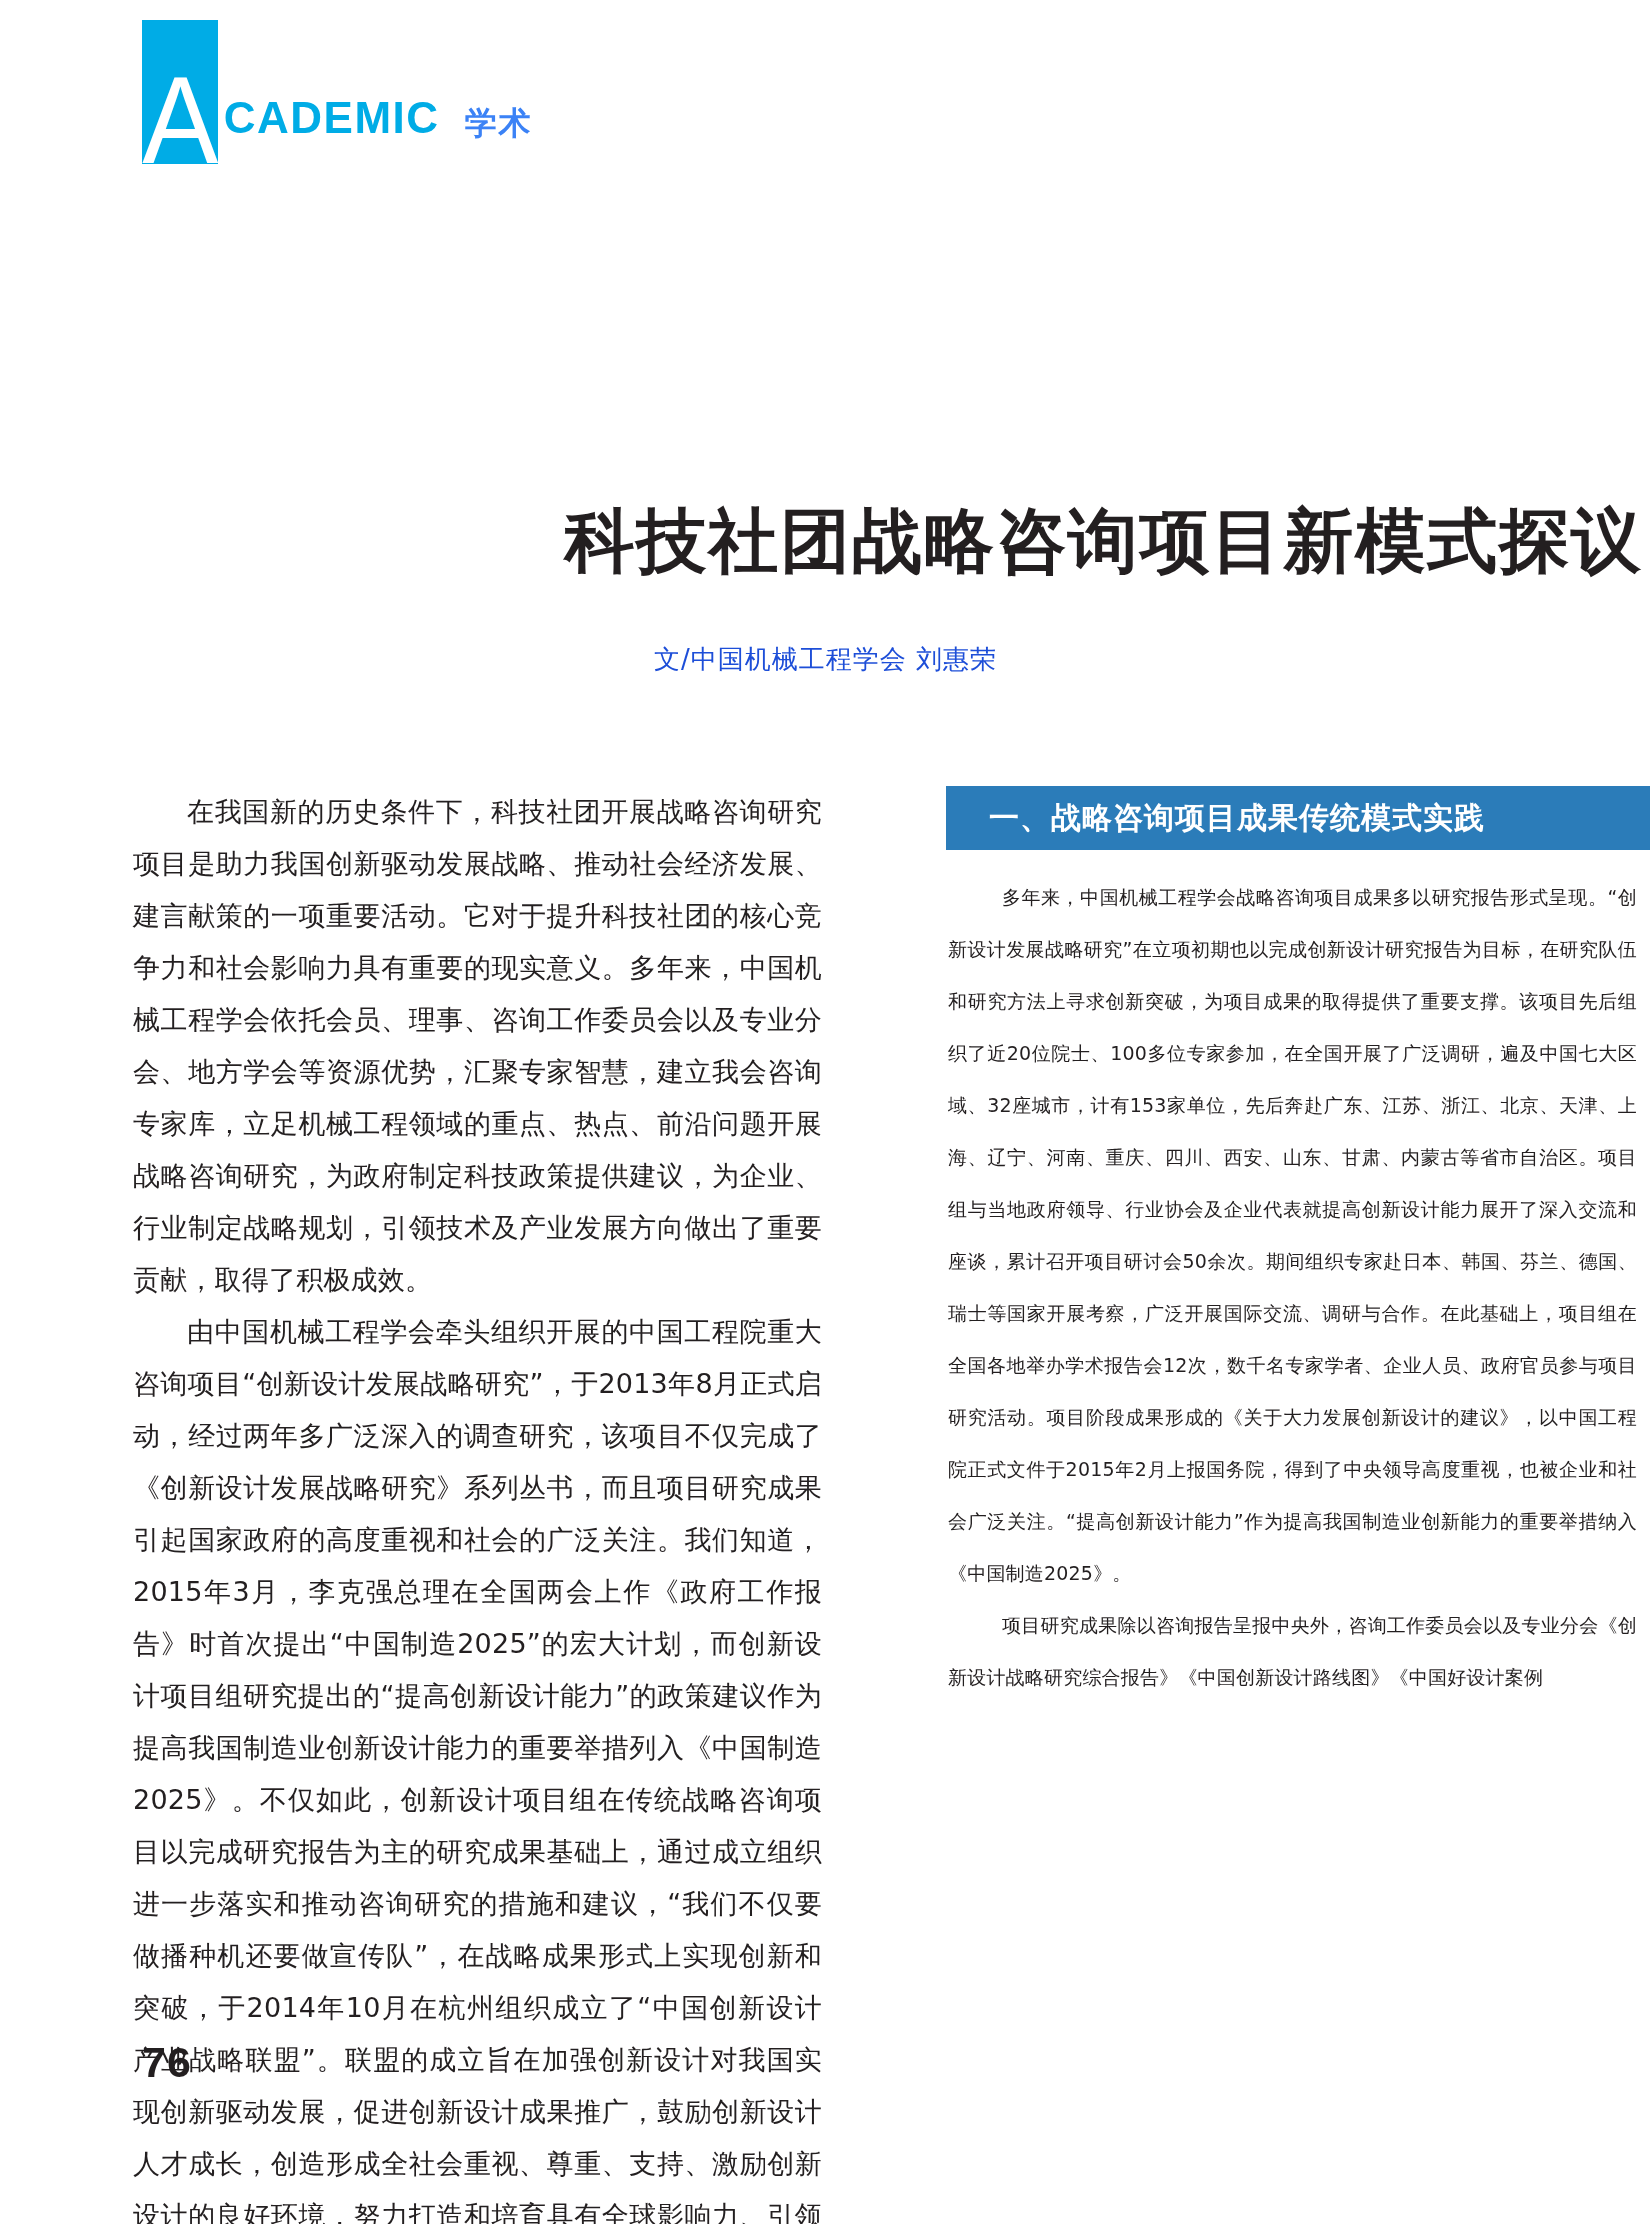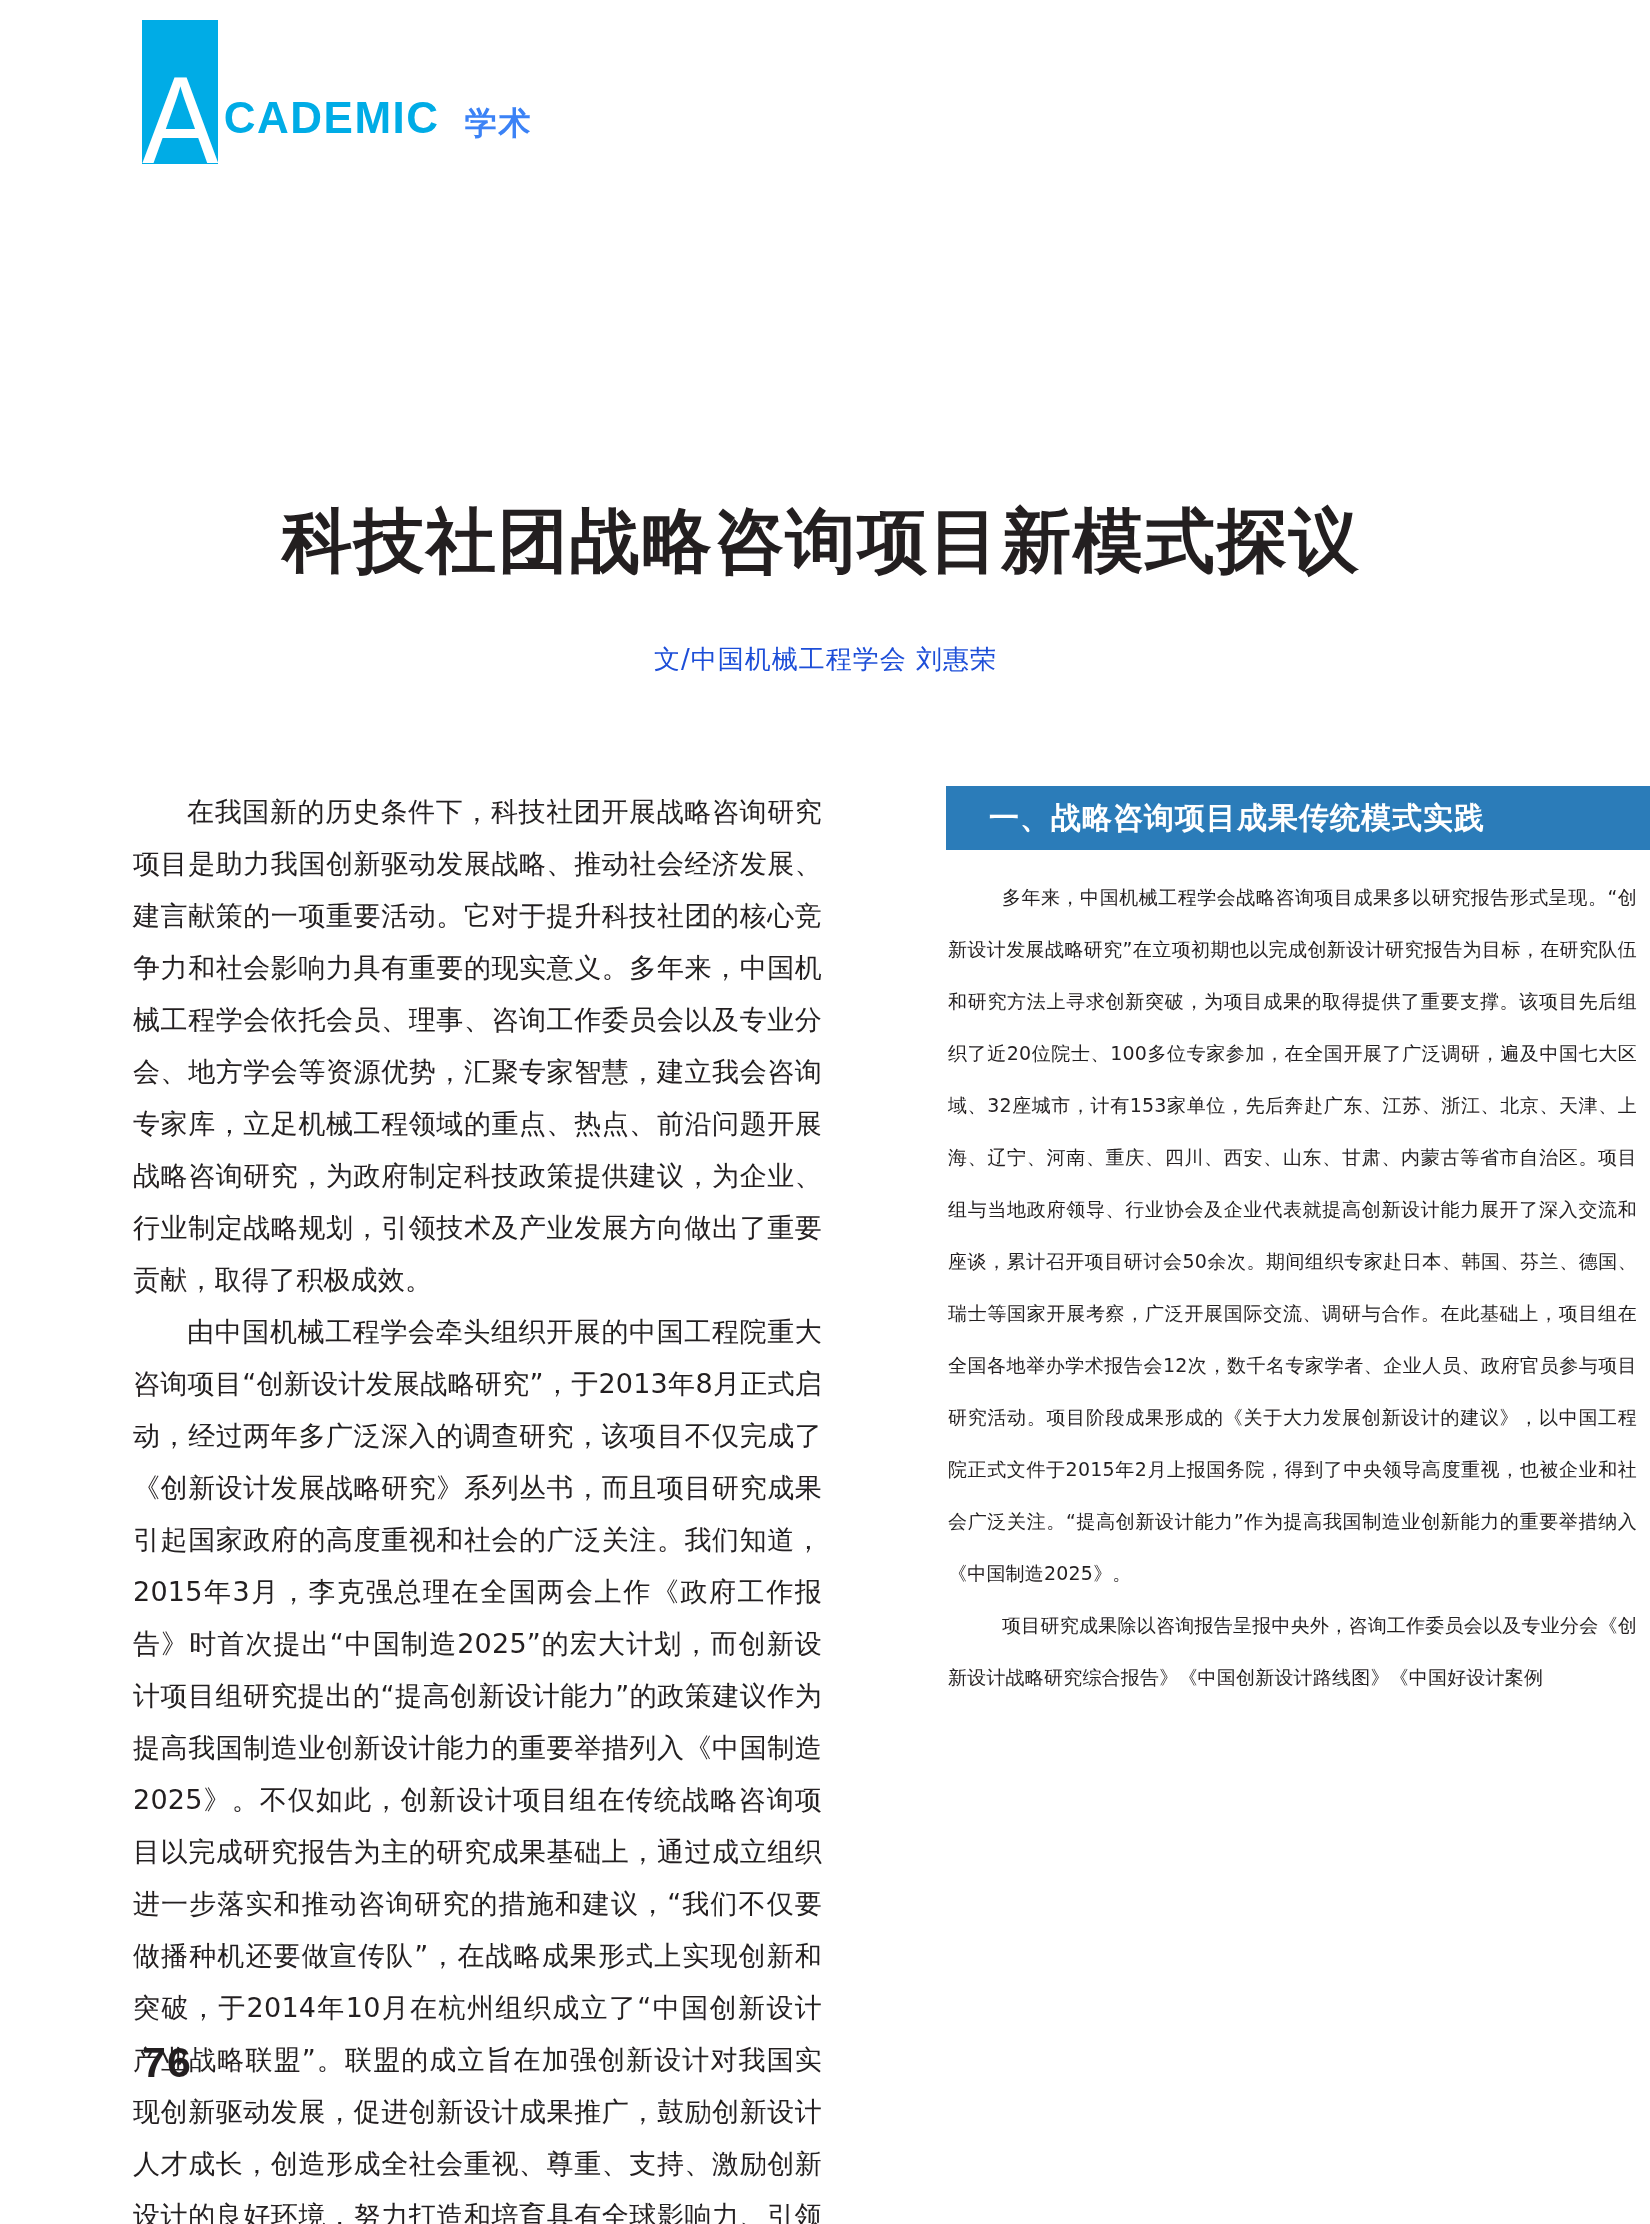--- a/index.html
+++ b/index.html
@@ -67,21 +67,21 @@
     letter-spacing: 1.9px;
     white-space: nowrap;
   }
 
   
   .title-wrap {
     position: absolute;
     left: 0;
     top: 501px;
     width: 1643px;
-    text-align: center;
+    text-align: right;
   }
   .doc-title {
     font-family: "DejaVu Serif", "Liberation Serif", serif;
     font-size: 70px;
     font-weight: 700;
     color: #231f20;
     letter-spacing: 1.9px;
     line-height: 1.15;
     margin: 0;
     white-space: nowrap;

